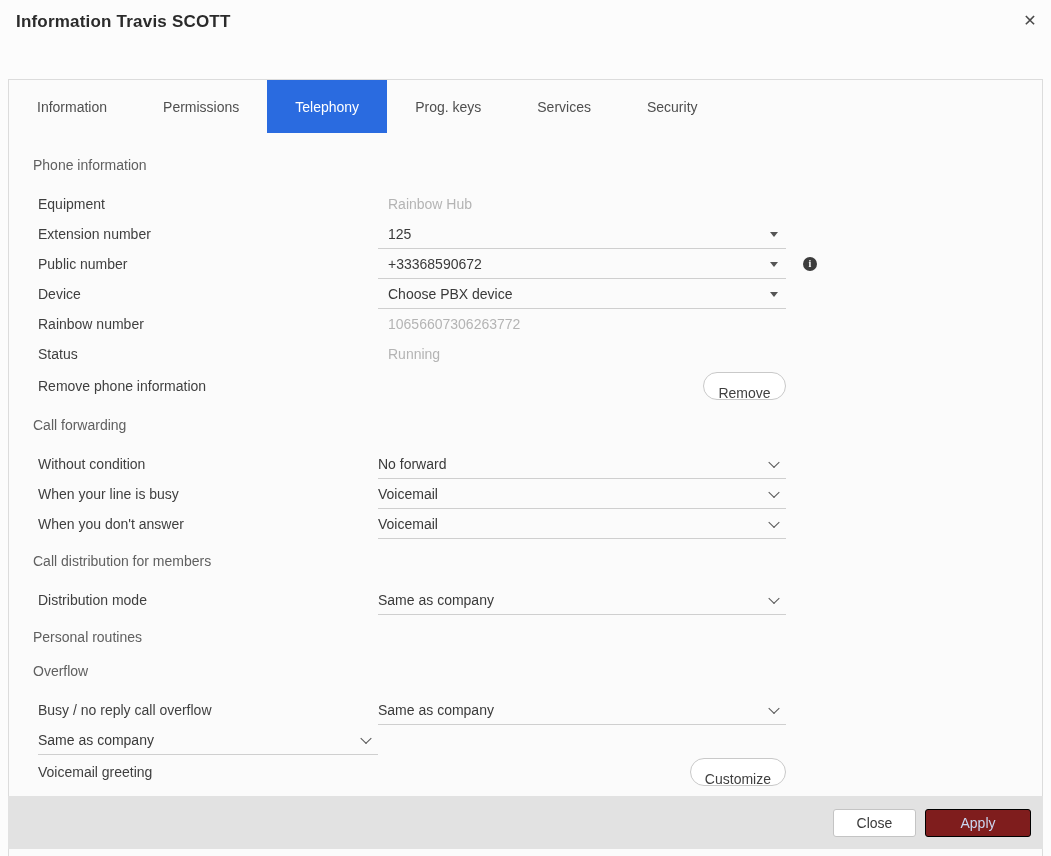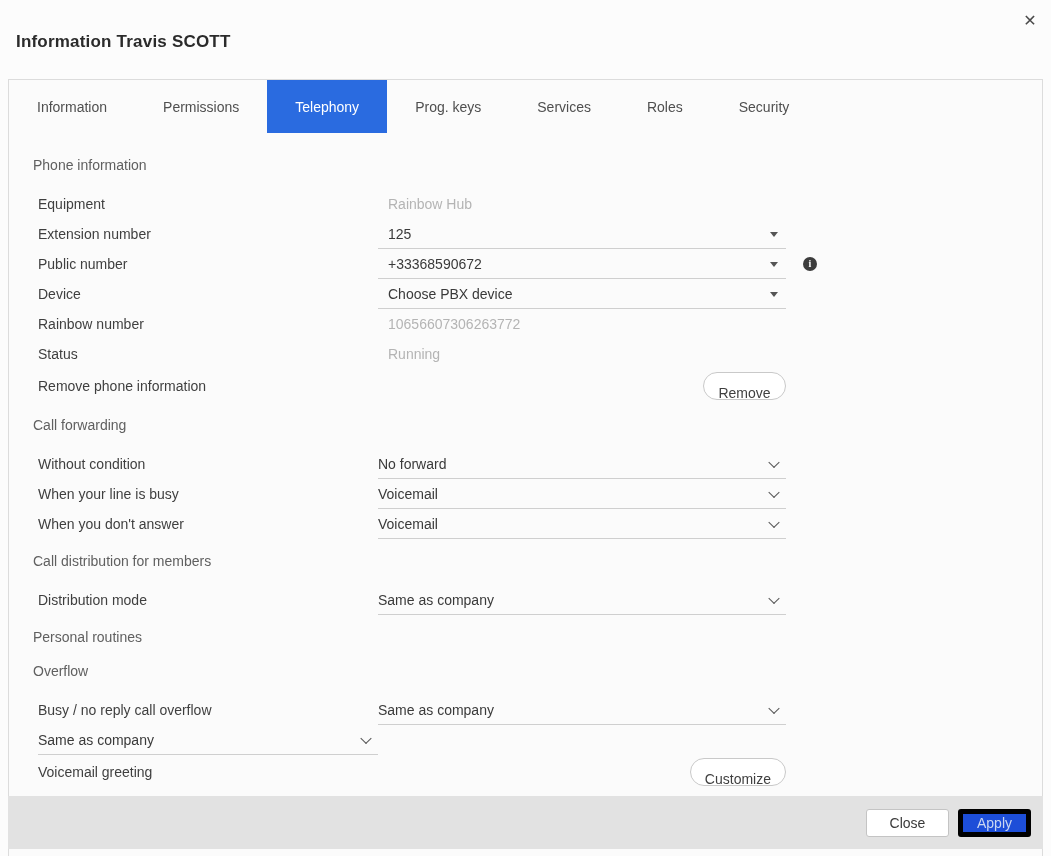--- a/index.html
+++ b/index.html
@@ -1,21 +1,21 @@
 <!DOCTYPE html>
 <html><head>
 <meta charset="utf-8">
 <style>
   * { margin:0; padding:0; box-sizing:border-box; }
   html,body { width:1051px; height:856px; background:#fcfcfc; overflow:hidden;
               font-family:"Liberation Sans","DejaVu Sans",sans-serif; }
 
   
   .modal-header { position:relative; height:60px; padding:12px 16px; }
-  .modal-title { font-size:17px; font-weight:bold; color:#2b2b2b; letter-spacing:.2px;margin-top:20px; }
+  .modal-title { font-size:17px; font-weight:bold; color:#2b2b2b; letter-spacing:.2px; }
   .close-btn { position:absolute; top:8px; right:9px; width:24px; height:24px;
                display:flex; align-items:center; justify-content:center; cursor:pointer; }
   .close-btn::before { content:"✕"; font-size:16px; color:#4a4a4a; }
 
   
   .panel { position:absolute; left:8px; top:79px; width:1035px; height:782px;
            border:1px solid #dcdcdc; background:#fbfbfb; overflow:hidden; }
 
   
   .tabbar { display:flex; height:53px; align-items:stretch; }
@@ -56,39 +56,38 @@
   .ghost-btn { min-width:83px; height:28px; padding:12px 14px; background:#ffffff;
                border:1px solid #c9c9c9; border-radius:14px; font-size:14px; color:#3f3f3f;
                font-family:inherit; cursor:pointer; }
 
   
   .footer { position:absolute; left:8px; top:796px; width:1035px; height:53px;
             background:#e2e2e2; display:flex; align-items:center;
             justify-content:flex-end; gap:9px; padding-right:12px;padding-left:46px; }
   .btn { height:28px; border-radius:3px; font-size:14px; font-family:inherit; cursor:pointer; }
   .btn-close { width:83px; background:#ffffff; border:1px solid #c4c4c4; color:#3a3a3a; }
-  .btn-apply { width:73px; background:#1d4ed8; border:5px solid #000000; color:#cbd7f1; }
+  .btn-apply { width:106px; background:#7f1d1d; border:1px solid #000000; color:#cbd7f1; }
 </style>
 </head>
 <body>
 
 <div class="modal-header">
   <div class="modal-title">Information Travis SCOTT</div>
   <div class="close-btn"></div>
 </div>
 
 <div class="panel">
 
   <div class="tabbar">
     <div class="tab">Information</div>
     <div class="tab">Permissions</div>
     <div class="tab active">Telephony</div>
     <div class="tab">Prog. keys</div>
     <div class="tab">Services</div>
-    <div class="tab">Roles</div>
     <div class="tab">Security</div>
   </div>
 
   <div class="content">
 
     <div class="section-header">Phone information</div>
 
     <div class="row">
       <div class="row-label">Equipment</div>
       <div class="static-value">Rainbow Hub</div>

